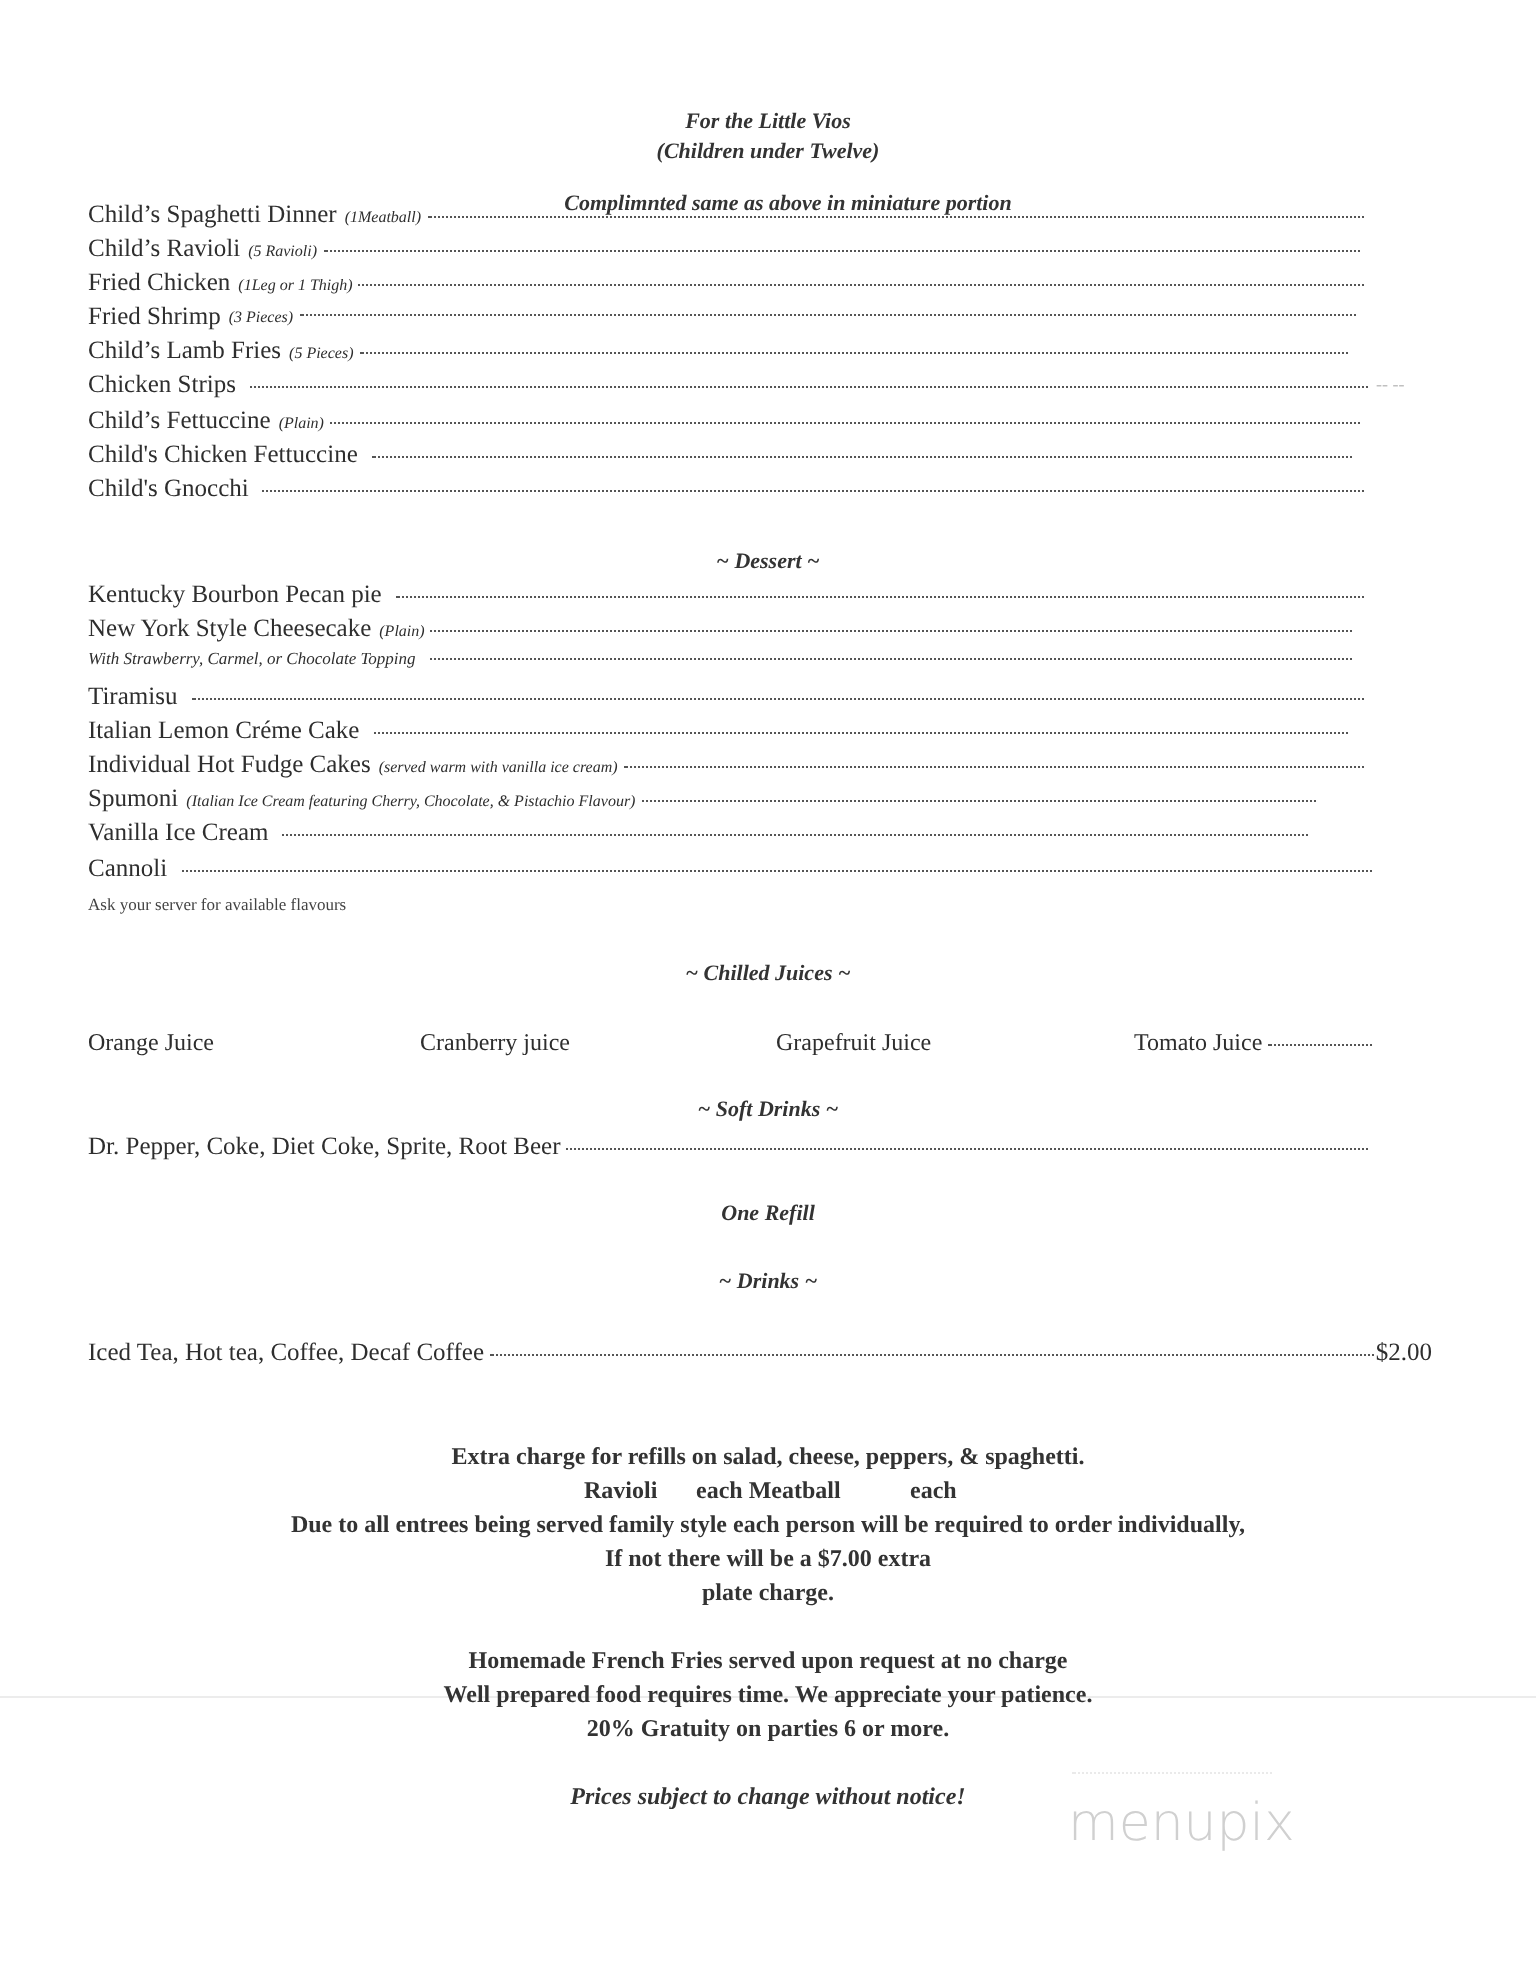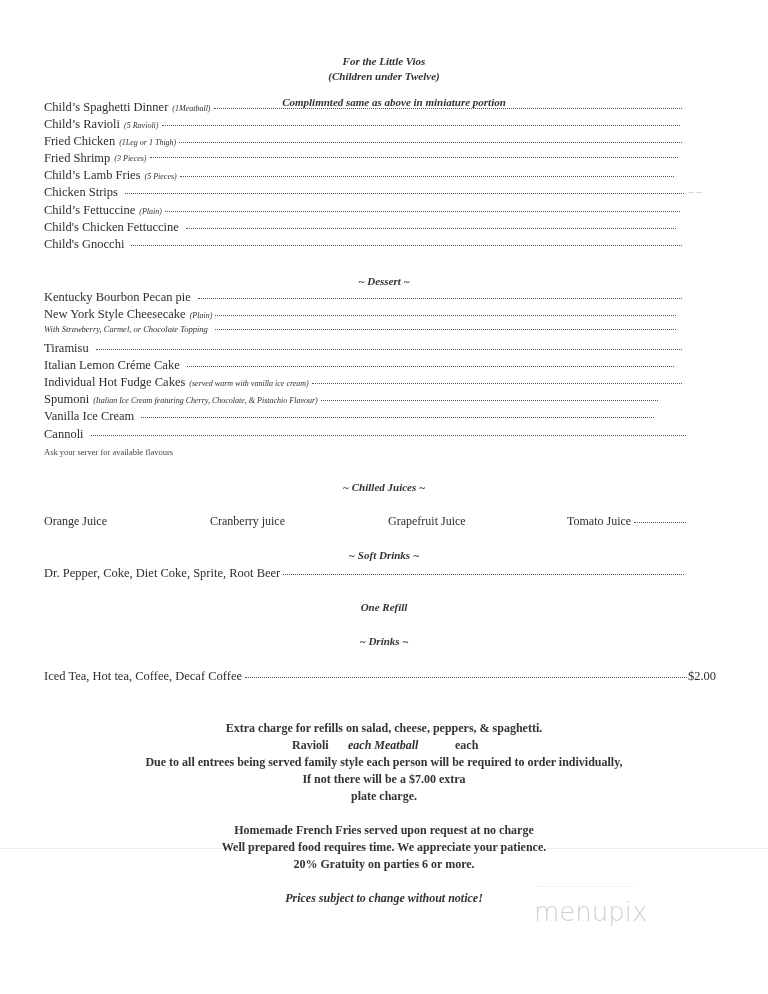--- a/index.html
+++ b/index.html
@@ -159,21 +159,21 @@
 
   <div class="center hdr" style="top:635px;">~ Drinks ~</div>
   <div class="row" style="top:669px; width:672px;">
     <span class="name">Iced Tea, Hot tea, Coffee, Decaf Coffee</span>
     <span class="dots"></span>
     <span class="price">$2.00</span>
   </div>
 
   <div class="center notice" style="top:721px;">Extra charge for refills on salad, cheese, peppers, &amp; spaghetti.</div>
   <div class="notice" style="position:absolute; top:738px; left:282px;margin-left:10px;">Ravioli</div>
-  <div class="notice" style="position:absolute; top:738px; left:348px;font-style:italic;">each Meatball</div>
+  <div class="notice" style="position:absolute; top:738px; left:348px;">each Meatball</div>
   <div class="notice" style="position:absolute; top:738px; left:455px;">each</div>
   <div class="center notice" style="top:755px;">Due to all entrees being served family style each person will be required to order individually,</div>
   <div class="center notice" style="top:772px;">If not there will be a $7.00 extra</div>
   <div class="center notice" style="top:789px;">plate charge.</div>
 
   <div class="center notice" style="top:823px;">Homemade French Fries served upon request at no charge</div>
   <div class="faint-line" style="top:848px;"></div>
   <div class="center notice" style="top:840px;">Well prepared food requires time. We appreciate your patience.</div>
   <div class="center notice" style="top:857px;">20% Gratuity on parties 6 or more.</div>
   <div class="center notice" style="top:891px; font-style:italic;">Prices subject to change without notice!</div>

